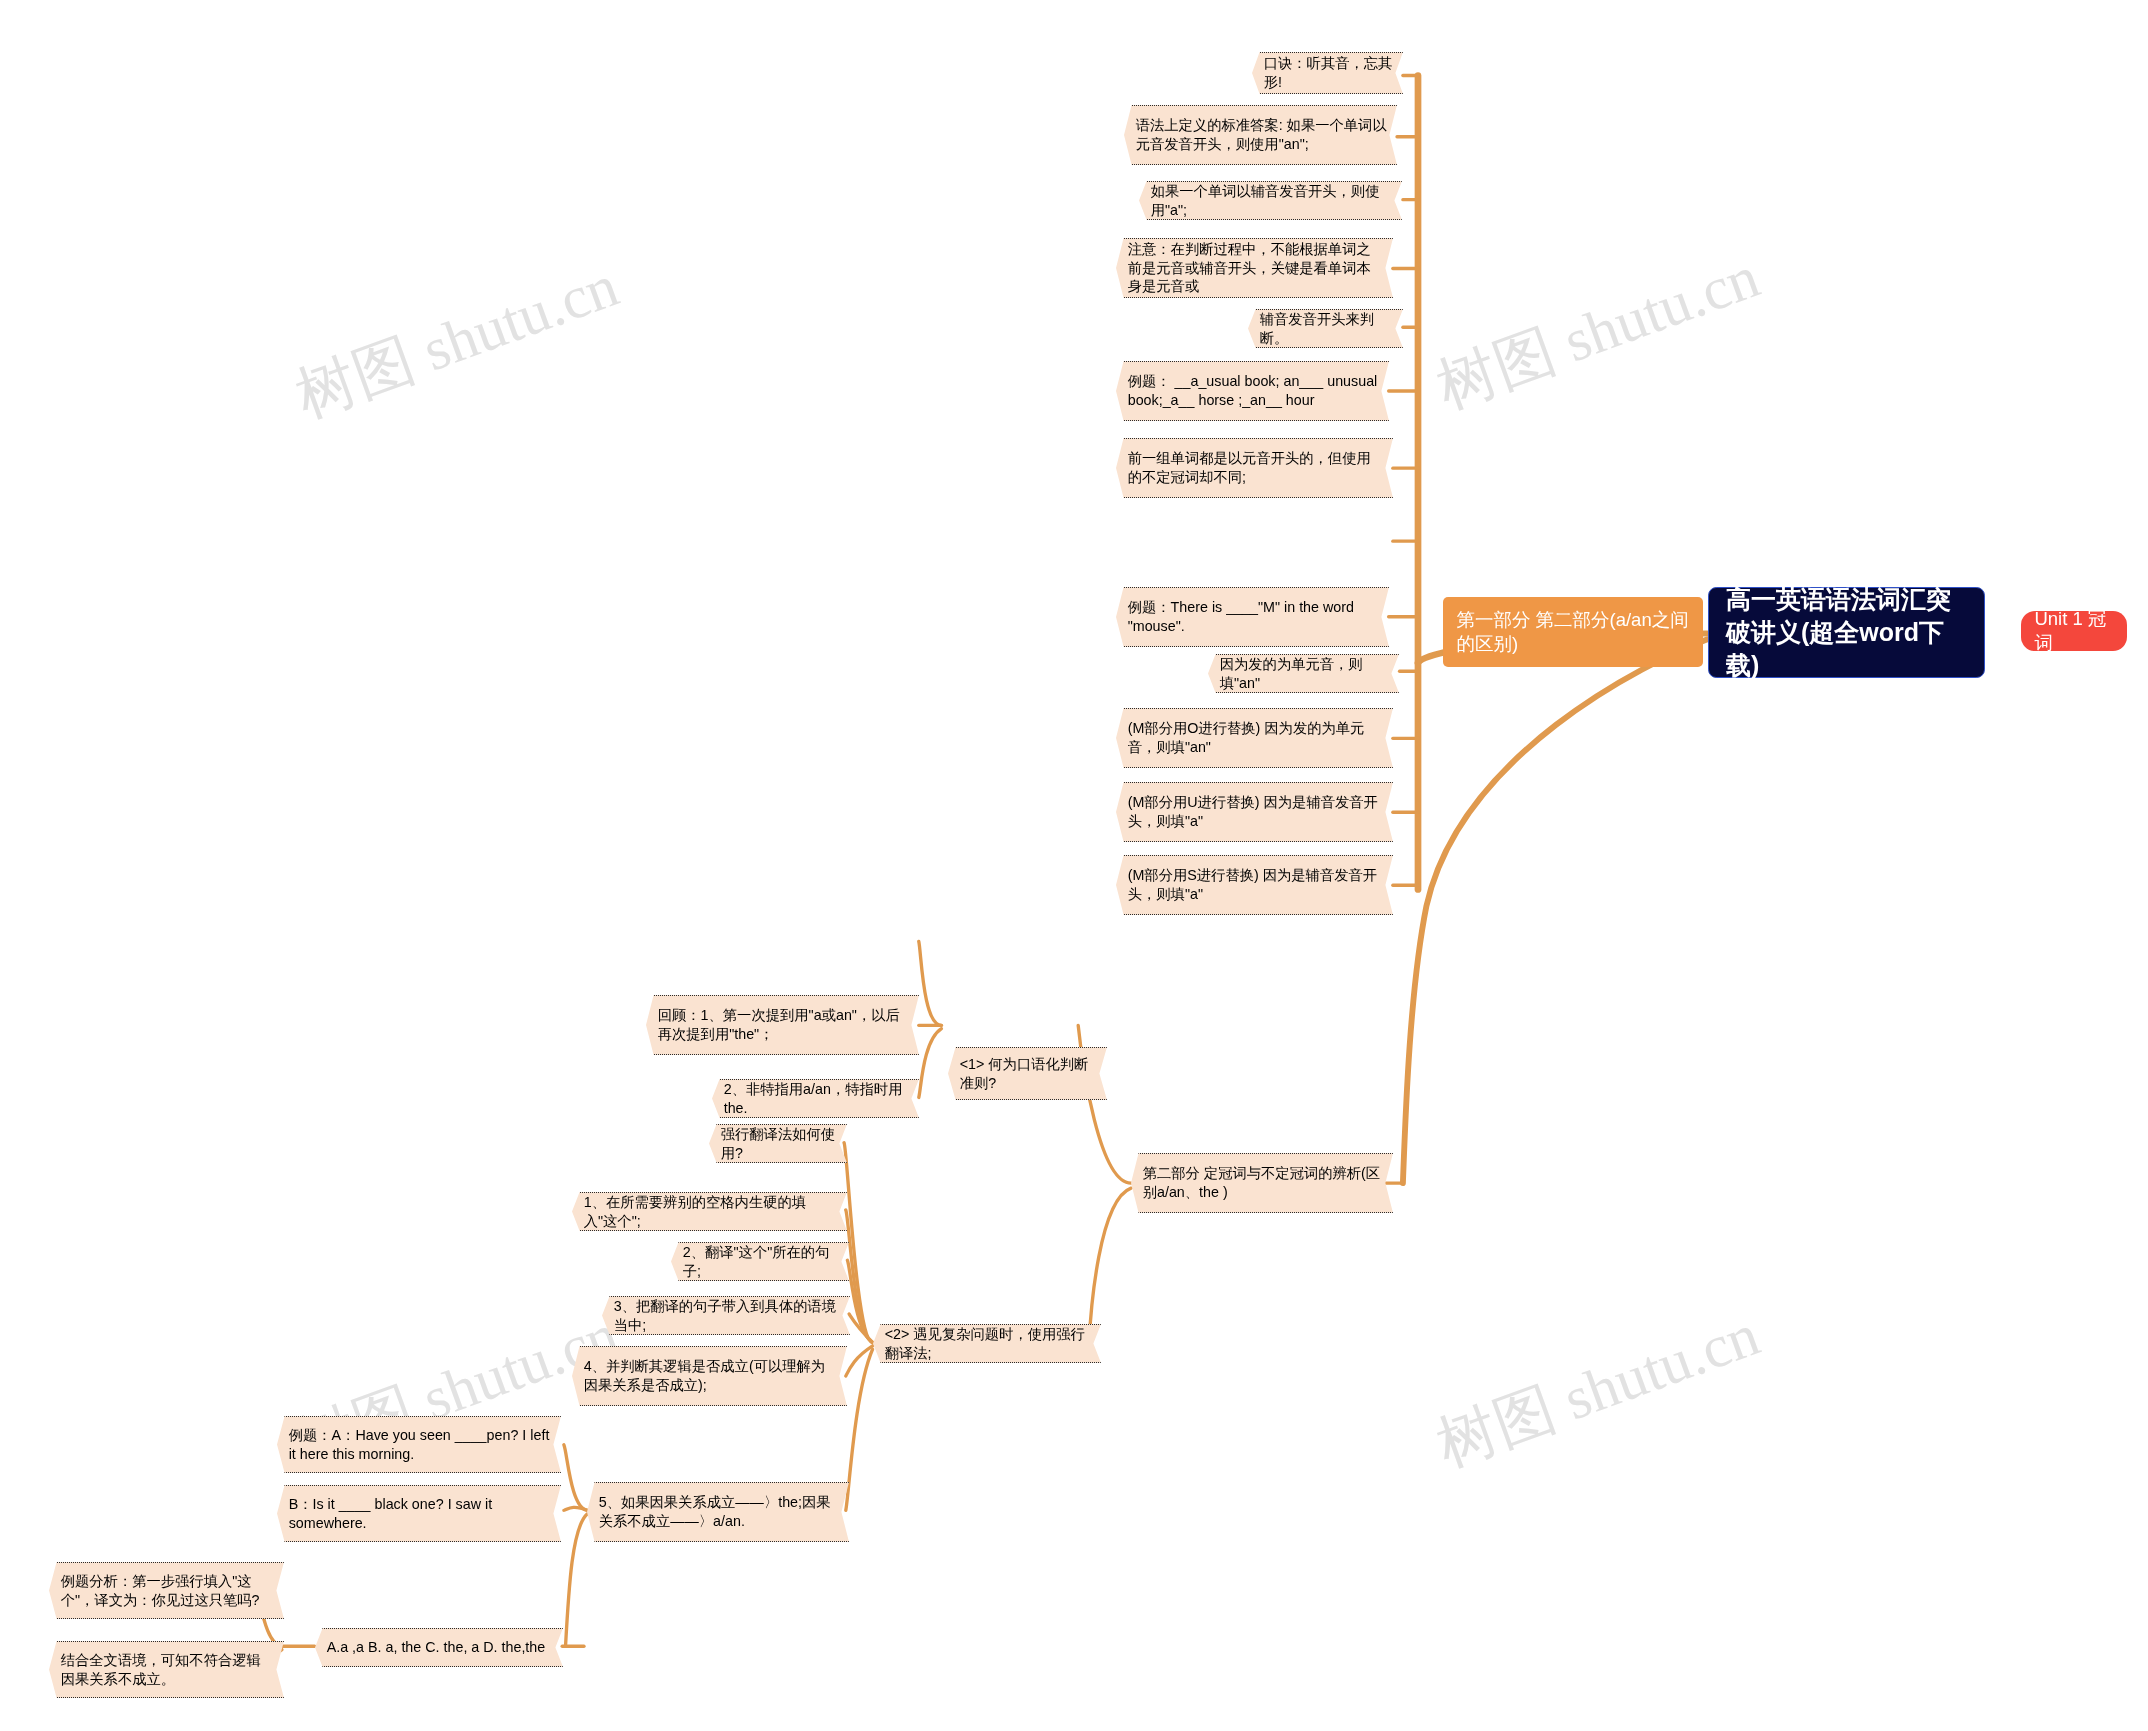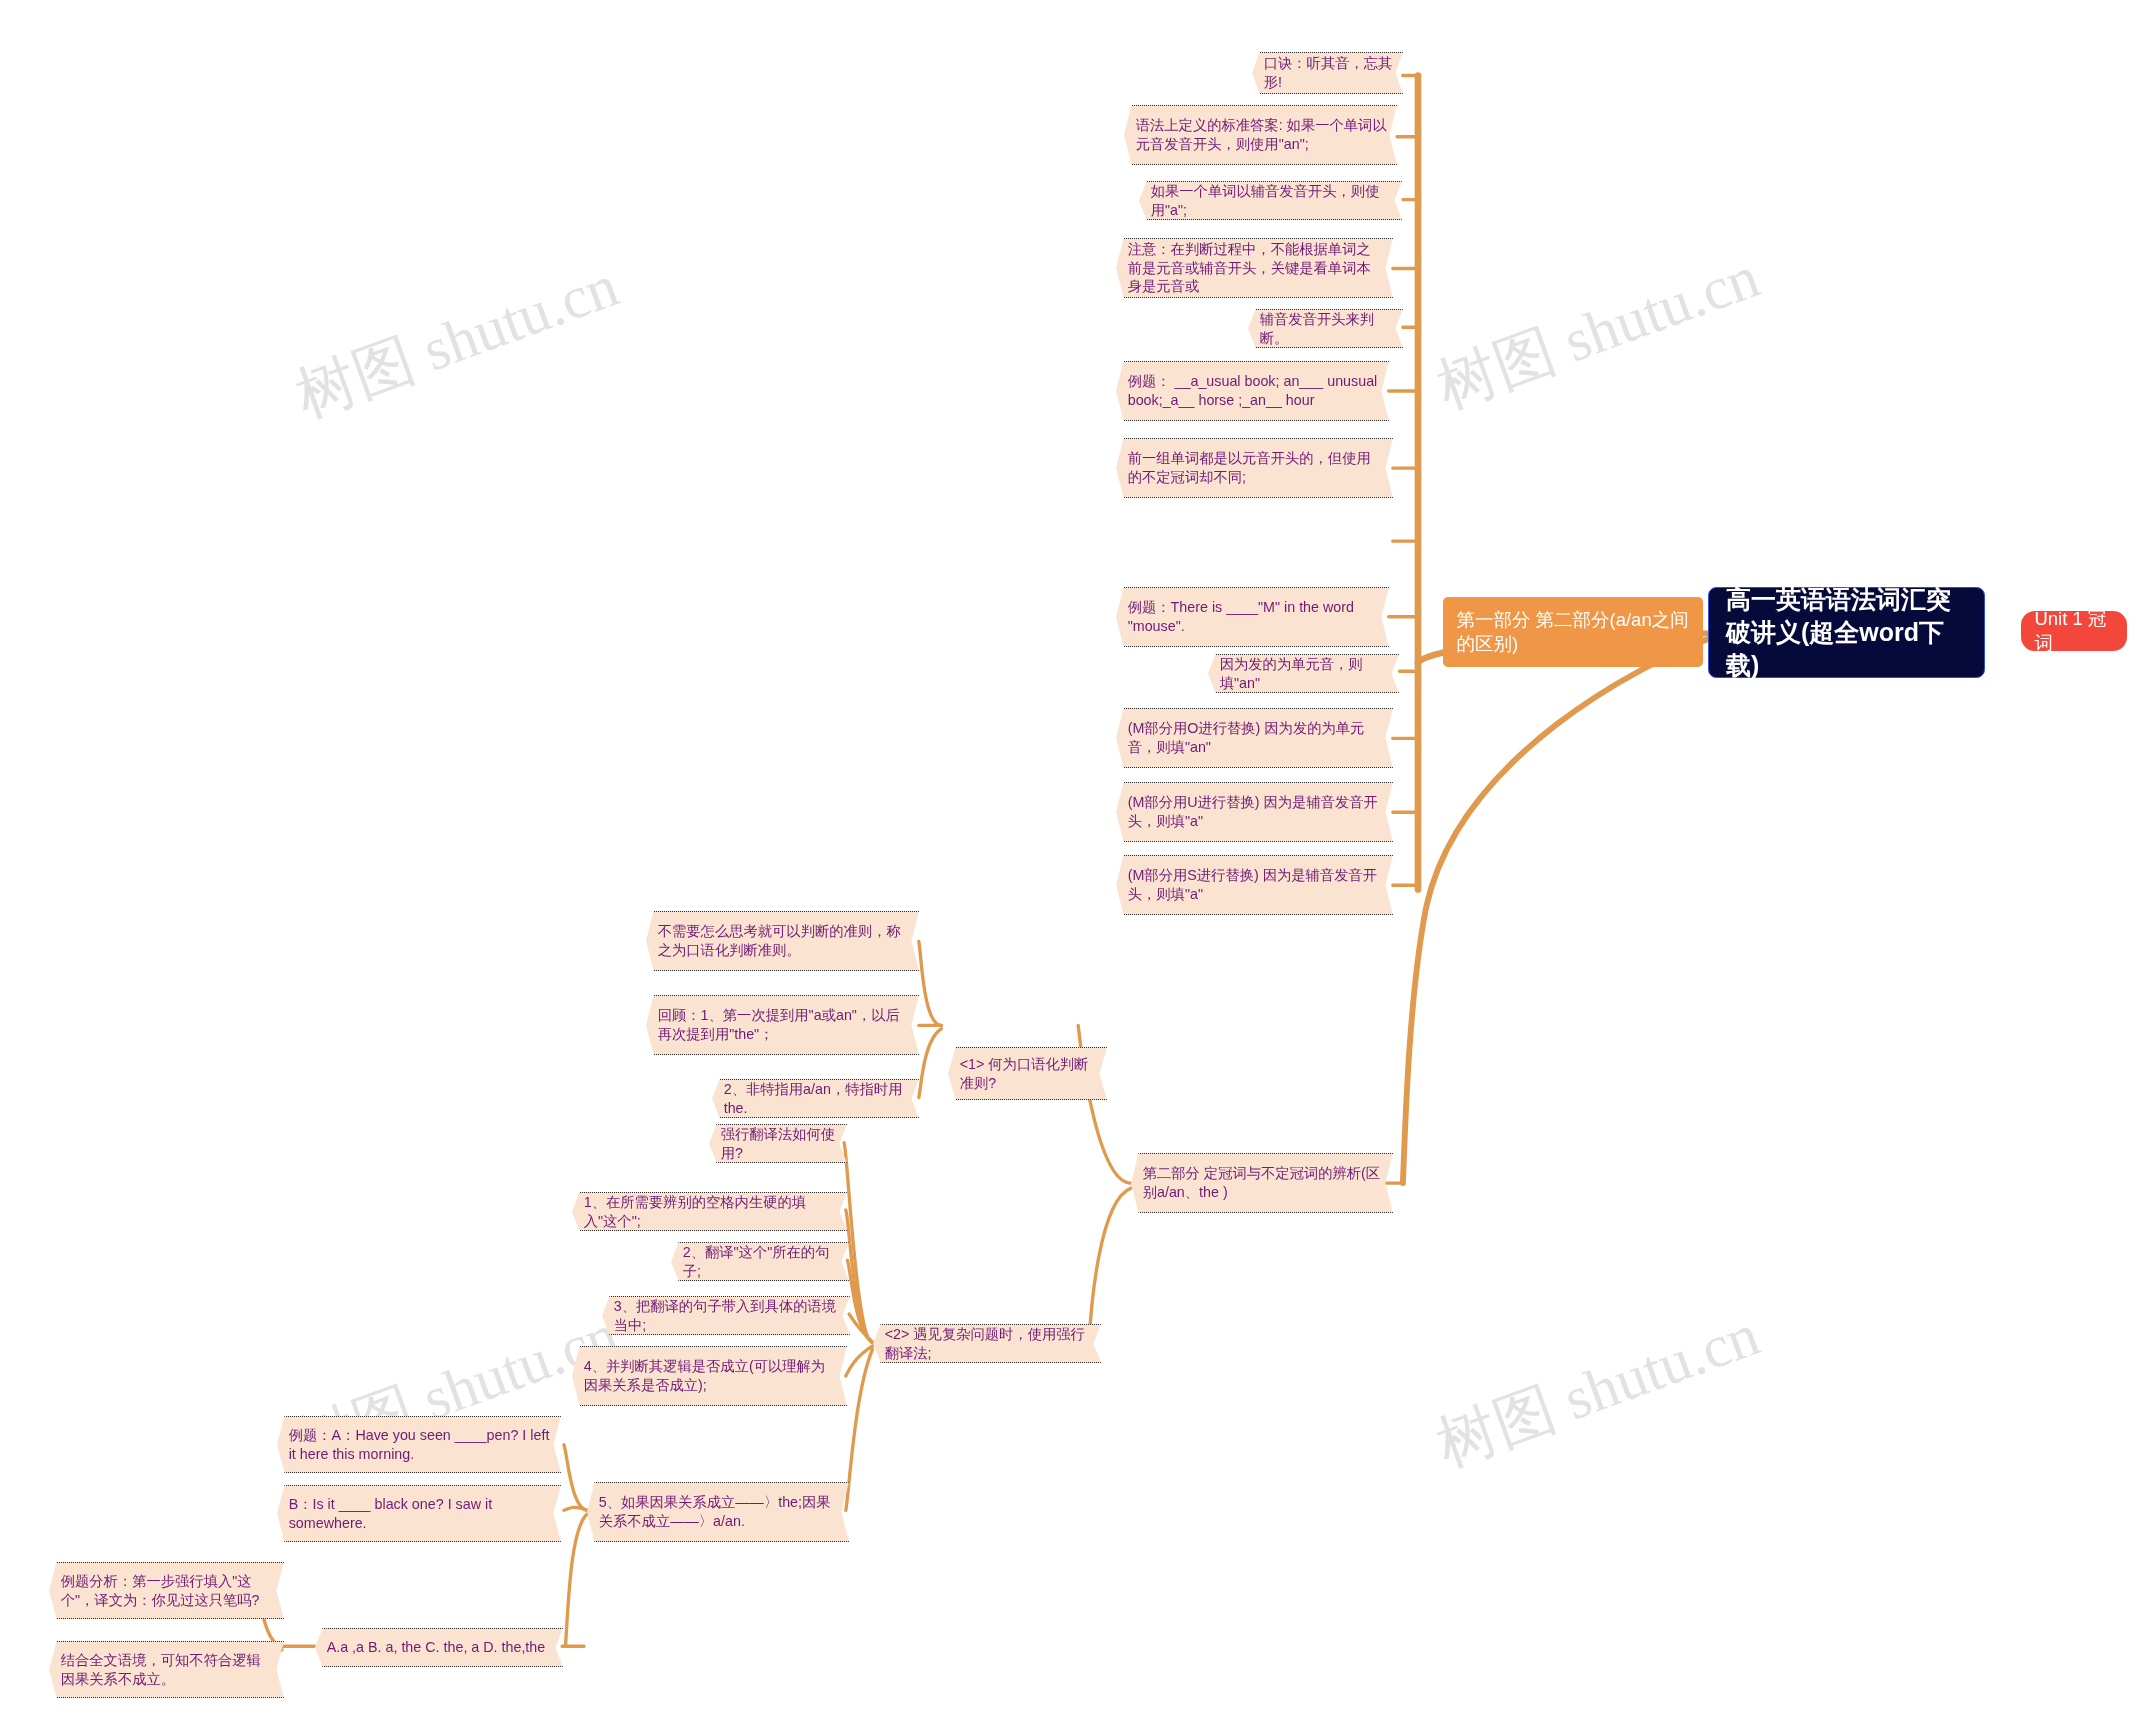--- a/index.html
+++ b/index.html
@@ -41,21 +41,21 @@
     position:absolute;
     z-index:3;
     box-sizing:border-box;
     display:flex;
     align-items:center;
     line-height:1.32;
   }
   
   .leaf{
     background:#fae3d1;
-    color:#701a75;
+    color:#000000;
     border-top:1.7px dotted #2b2b2b;
     border-bottom:1.7px dotted #2b2b2b;
     font-size:14.3px;
     padding:5.9px 10px 5.9px 11.7px;
     clip-path:polygon(7.6px 0,100% 0,calc(100% - 7.6px) 50%,100% 100%,7.6px 100%,0 50%);
   }
   
   .branch-orange{
     background:#ef9746;
     color:#ffffff;
@@ -164,21 +164,20 @@
   <div class="node leaf" style="left:1116px; top:587px; width:273px; height:60px;">例题：There is ____"M" in the word "mouse".</div>
   <div class="node leaf" style="left:1208px; top:654px; width:191px; height:39px;">因为发的为单元音，则填"an"</div>
   <div class="node leaf" style="left:1116px; top:708px; width:277px; height:60px;">(M部分用O进行替换) 因为发的为单元音，则填"an"</div>
   <div class="node leaf" style="left:1116px; top:782px; width:277px; height:60px;">(M部分用U进行替换) 因为是辅音发音开头，则填"a"</div>
   <div class="node leaf" style="left:1116px; top:855px; width:277px; height:60px;">(M部分用S进行替换) 因为是辅音发音开头，则填"a"</div>
 
   <div class="node leaf" style="left:1131px; top:1153px; width:262px; height:60px;">第二部分 定冠词与不定冠词的辨析(区别a/an、the )</div>
 
   <div class="node leaf" style="left:948px; top:1007px; width:159px; height:53px;margin-top:40px;">&lt;1&gt; 何为口语化判断准则?</div>
 
-  <div class="node leaf" style="left:646px; top:911px; width:273px; height:60px;">不需要怎么思考就可以判断的准则，称之为口语化判断准则。</div>
   <div class="node leaf" style="left:646px; top:995px; width:273px; height:60px;">回顾：1、第一次提到用"a或an"，以后再次提到用"the"；</div>
   <div class="node leaf" style="left:712px; top:1079px; width:207px; height:39px;">2、非特指用a/an，特指时用the.</div>
 
   <div class="node leaf" style="left:873px; top:1324px; width:228px; height:39px;">&lt;2&gt; 遇见复杂问题时，使用强行翻译法;</div>
 
   <div class="node leaf" style="left:709px; top:1124px; width:138px; height:39px;">强行翻译法如何使用?</div>
   <div class="node leaf" style="left:572px; top:1192px; width:275px; height:39px;">1、在所需要辨别的空格内生硬的填入"这个";</div>
   <div class="node leaf" style="left:671px; top:1242px; width:178px; height:39px;">2、翻译"这个"所在的句子;</div>
   <div class="node leaf" style="left:602px; top:1296px; width:248px; height:39px;">3、把翻译的句子带入到具体的语境当中;</div>
   <div class="node leaf" style="left:572px; top:1346px; width:275px; height:60px;">4、并判断其逻辑是否成立(可以理解为因果关系是否成立);</div>

